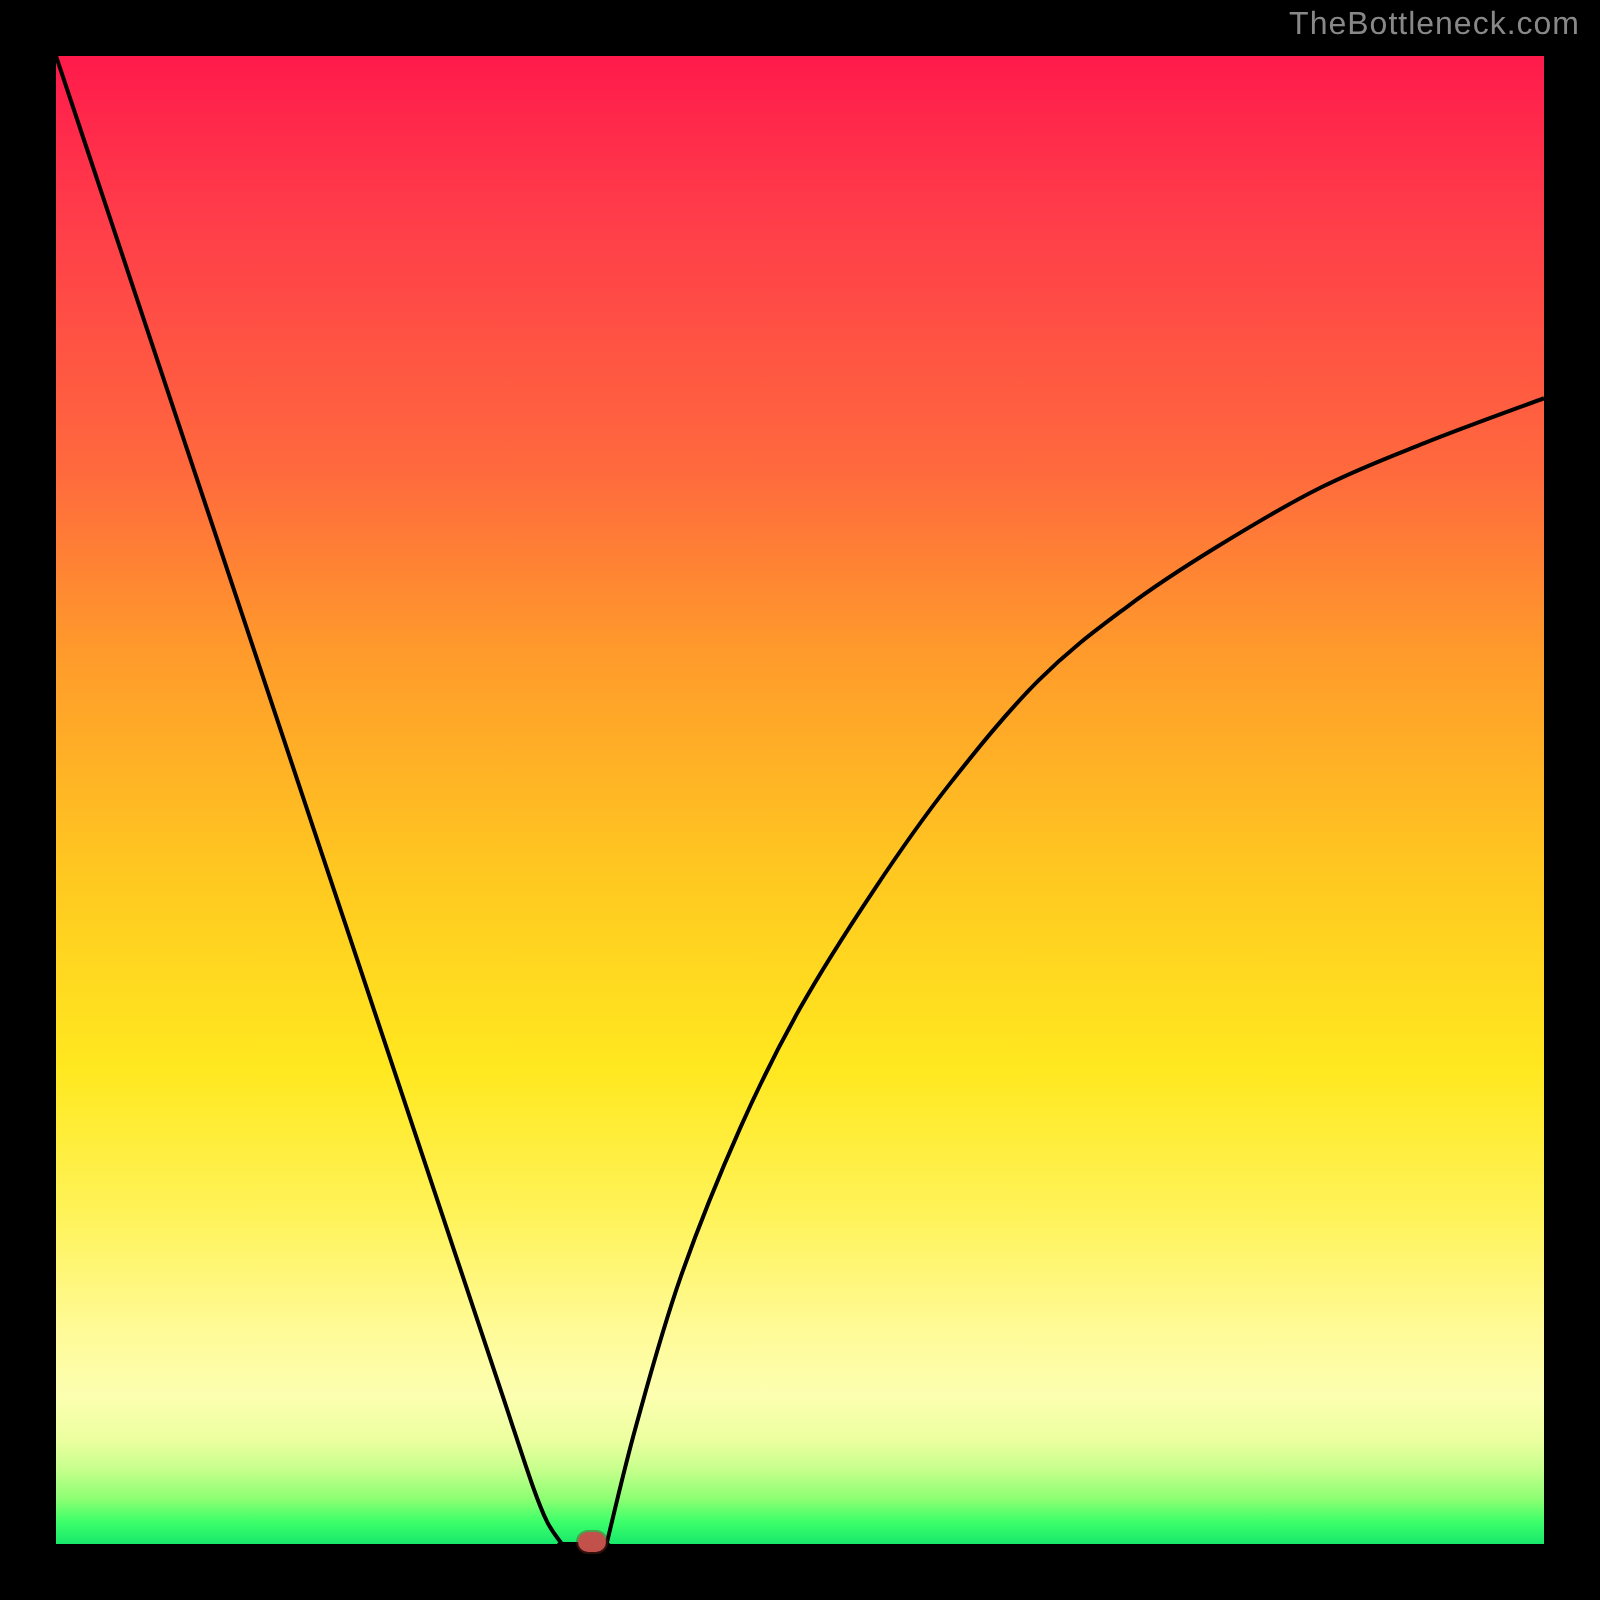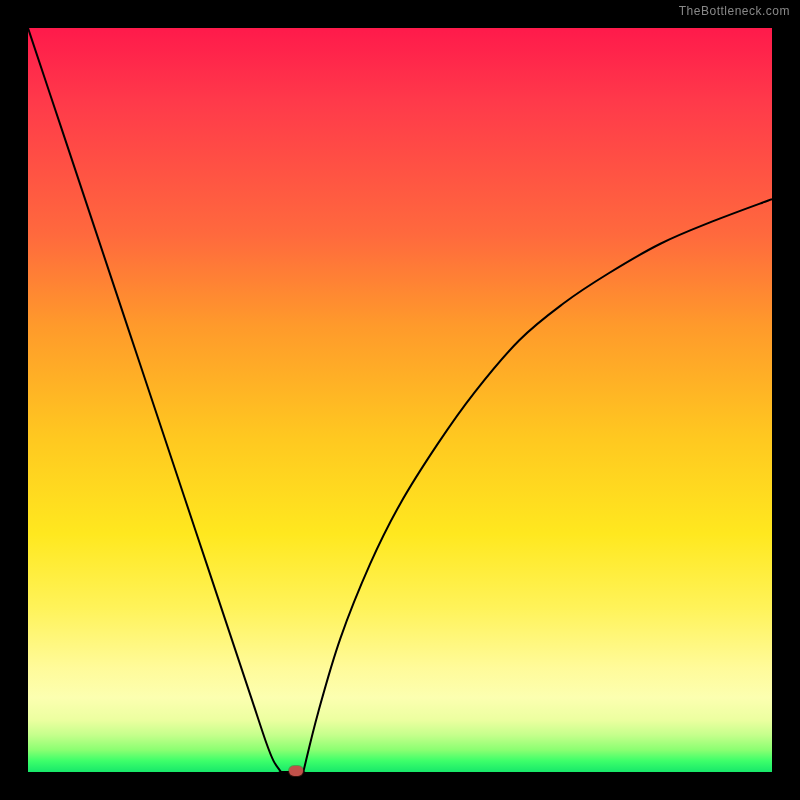--- a/index.html
+++ b/index.html
@@ -48,21 +48,21 @@
     top: 0;
     width: 744px;
     height: 744px;
     pointer-events: none;
   }
   #attribution {
     position: absolute;
     top: 4px;
     right: 10px;
     color: #888;
-    font-size: 12px;
+    font-size: 16px;
     letter-spacing: 0.5px;
   }
   .marker {
     position: absolute;
     width: 14px;
     height: 10px;
     border-radius: 5px / 5px;
     background: #c1514a;
     box-shadow: 0 0 0 1px rgba(120,40,30,0.4);
   }

